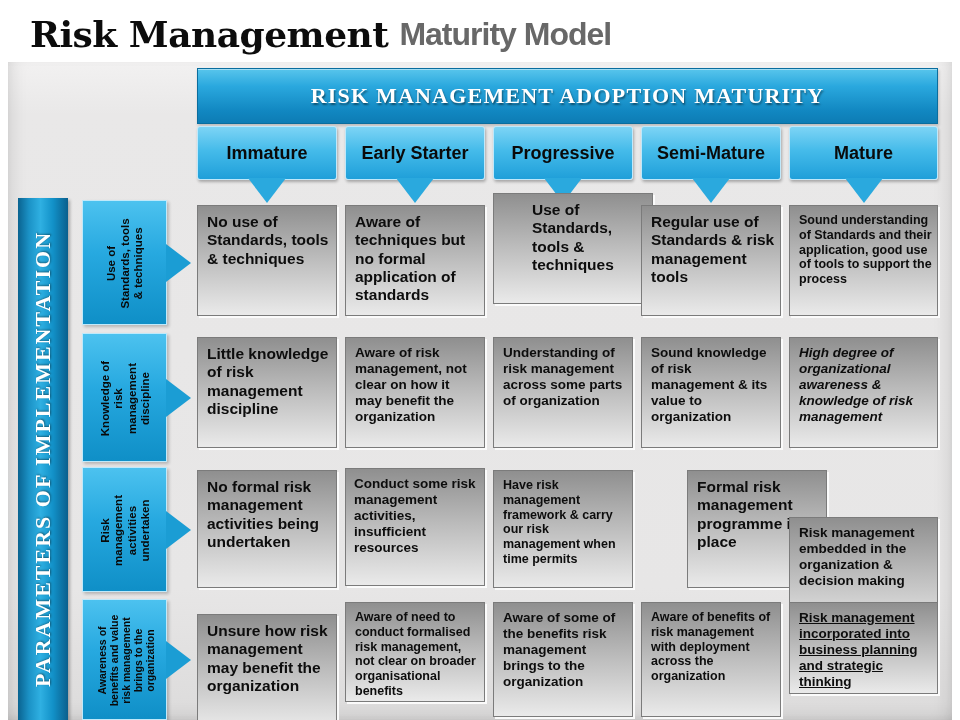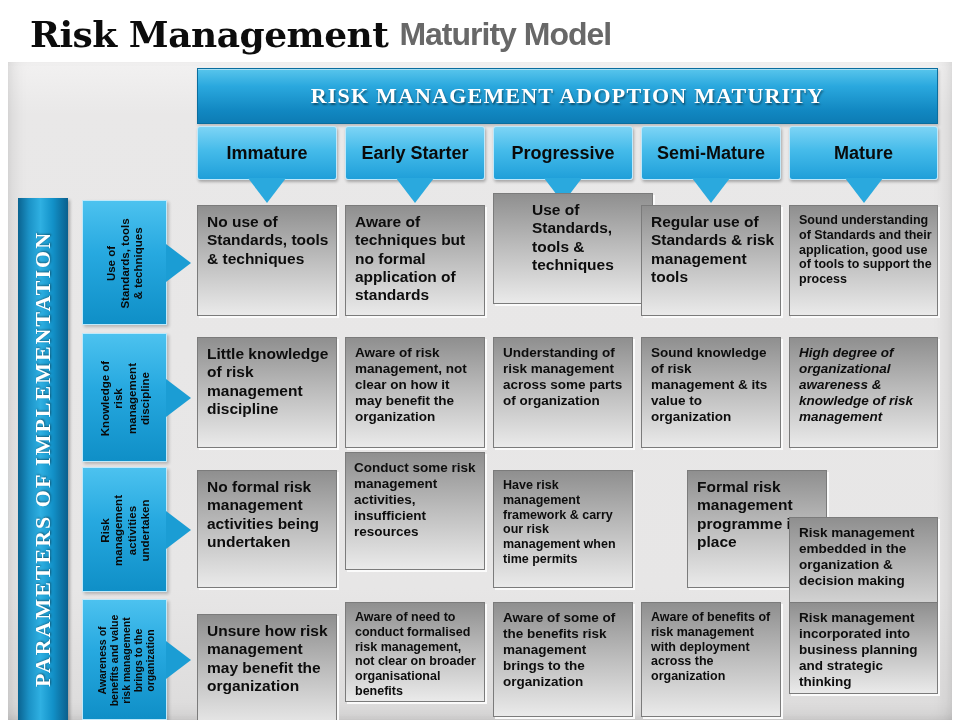--- a/index.html
+++ b/index.html
@@ -159,34 +159,34 @@
       <div class="label-box" style="top: 467px; height: 125px;">
         <div class="rot" style="width: 125px; height: 85px; left: -20px; top: 20px; font-size: 11.5px; line-height: 13.5px;">
           <div class="label-line">Risk</div>
           <div class="label-line">management</div>
           <div class="label-line">activities</div>
           <div class="label-line">undertaken</div>
         </div>
       </div>
       <div class="label-arrow" style="top: 510.5px;"></div>
       <div class="cell fs-l" style="left: 197px; width: 140px; top: 470px; height: 118px;">No formal risk management activities being undertaken</div>
-      <div class="cell fs-m" style="left: 345px; width: 140px; top: 452px; height: 118px; padding-left: 8px;">Conduct some risk management activities, insufficient resources</div>
+      <div class="cell fs-m" style="left: 345px; width: 140px; top: 468px; height: 118px; padding-left: 8px;">Conduct some risk management activities, insufficient resources</div>
       <div class="cell fs-s" style="left: 493px; width: 140px; top: 470px; height: 118px;">Have risk management framework &amp; carry our risk management when time permits</div>
       <div class="cell fs-l" style="left: 641px; width: 140px; top: 470px; height: 118px; margin-left: 46px;">Formal risk management programme in place</div>
       <div class="cell fs-m" style="left: 789px; width: 149px; top: 470px; height: 118px; margin-top: 47px;">Risk management embedded in the organization &amp; decision making</div>
       <div class="label-box" style="top: 599px; height: 121px;">
         <div class="rot" style="width: 121px; height: 85px; left: -18px; top: 18px; font-size: 10.5px; line-height: 12px;">
           <div class="label-line">Awareness of</div>
           <div class="label-line">benefits and value</div>
           <div class="label-line">risk management</div>
           <div class="label-line">brings to the</div>
           <div class="label-line">organization</div>
         </div>
       </div>
       <div class="label-arrow" style="top: 640.5px;"></div>
       <div class="cell fs-l" style="left: 197px; width: 140px; top: 602px; height: 115px; margin-top: 12px;">Unsure how risk management may benefit the organization</div>
       <div class="cell fs-s" style="left: 345px; width: 140px; top: 602px; height: 100px;">Aware of need to conduct formalised risk management, not clear on broader organisational benefits</div>
       <div class="cell fs-m" style="left: 493px; width: 140px; top: 602px; height: 115px;">Aware of some of the benefits risk management brings to the organization</div>
       <div class="cell fs-s" style="left: 641px; width: 140px; top: 602px; height: 115px;">Aware of benefits of risk management with deployment across the organization</div>
-      <div class="cell fs-m" style="left: 789px; width: 149px; top: 602px; height: 92px;">Risk management incorporated into business planning and strategic thinking</div>
+      <div class="cell fs-m" style="left: 789px; width: 149px; top: 602px; height: 92px; text-decoration: underline;">Risk management incorporated into business planning and strategic thinking</div>
     </div>
 
 </div>
 
 </body></html>

